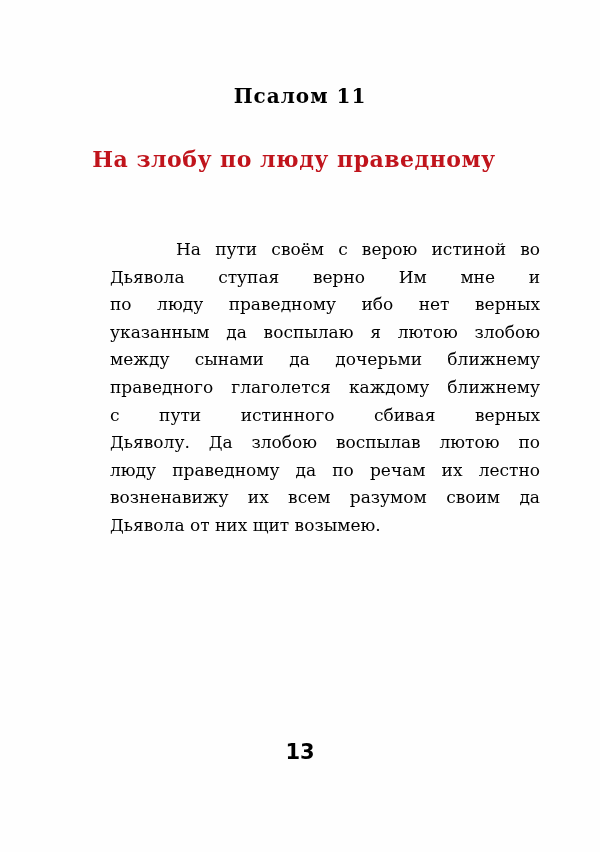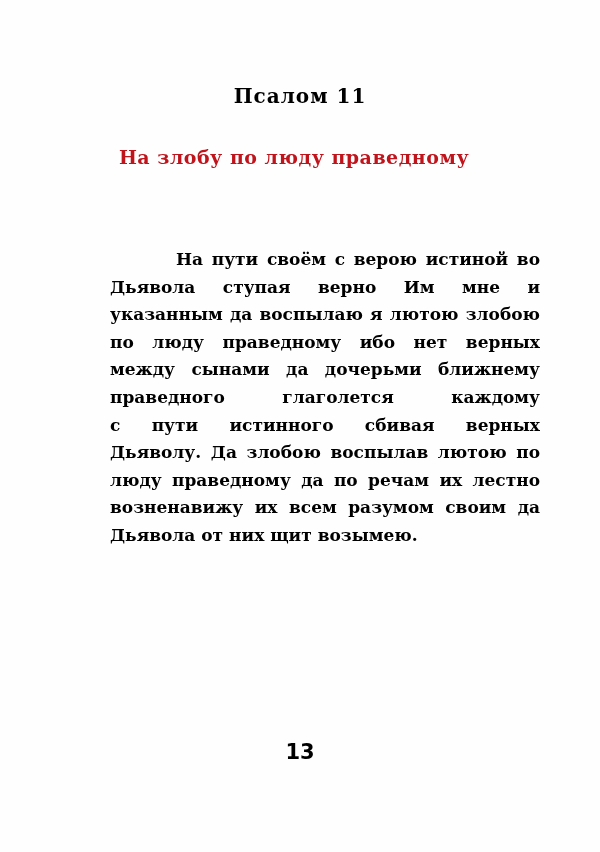--- a/index.html
+++ b/index.html
@@ -28,35 +28,34 @@
       color: #000;
     }
     .subtitle {
       position: absolute;
       top: 146px;
       left: 0;
       width: 588px;
       text-align: center;
       font-family: "DejaVu Serif", serif;
       font-weight: bold;
-      font-size: 19px;
+      font-size: 22px;
       letter-spacing: 0.5px;
       color: #c0141c;
     }
     .body-text {
       position: absolute;
       top: 236px;
       left: 110px;
       width: 430px;
       font-family: "DejaVu Serif", serif;
-      font-weight: bold;
+      font-weight: normal;
       font-size: 17px;
       line-height: 27.6px;
       color: #000;
-      margin-top: 10px;
     }
     .line {
       display: block;
       text-align: justify;
       text-align-last: justify;
       white-space: normal;
       height: 27.6px;
       overflow: hidden;
     }
     .line.first {
@@ -80,22 +79,22 @@
 </head>
 <body>
 
 <div class="title">Псалом 11</div>
 
 <div class="subtitle">На злобу по люду праведному</div>
 
 <div class="body-text">
   <span class="line first">На пути своём с верою истиной во</span>
   <span class="line">Дьявола ступая верно Им мне и</span>
+  <span class="line">по люду праведному ибо нет верных</span>
   <span class="line">указанным да воспылаю я лютою злобою</span>
-  <span class="line">по люду праведному ибо нет верных</span>
   <span class="line">между сынами да дочерьми ближнему</span>
   <span class="line">праведного глаголется каждому ближнему</span>
   <span class="line">с пути истинного сбивая верных</span>
   <span class="line">Дьяволу. Да злобою воспылав лютою по</span>
   <span class="line">люду праведному да по речам их лестно</span>
   <span class="line">возненавижу их всем разумом своим да</span>
   <span class="line last">Дьявола от них щит возымею.</span>
 </div>
 
 <div class="page-number">13</div>

